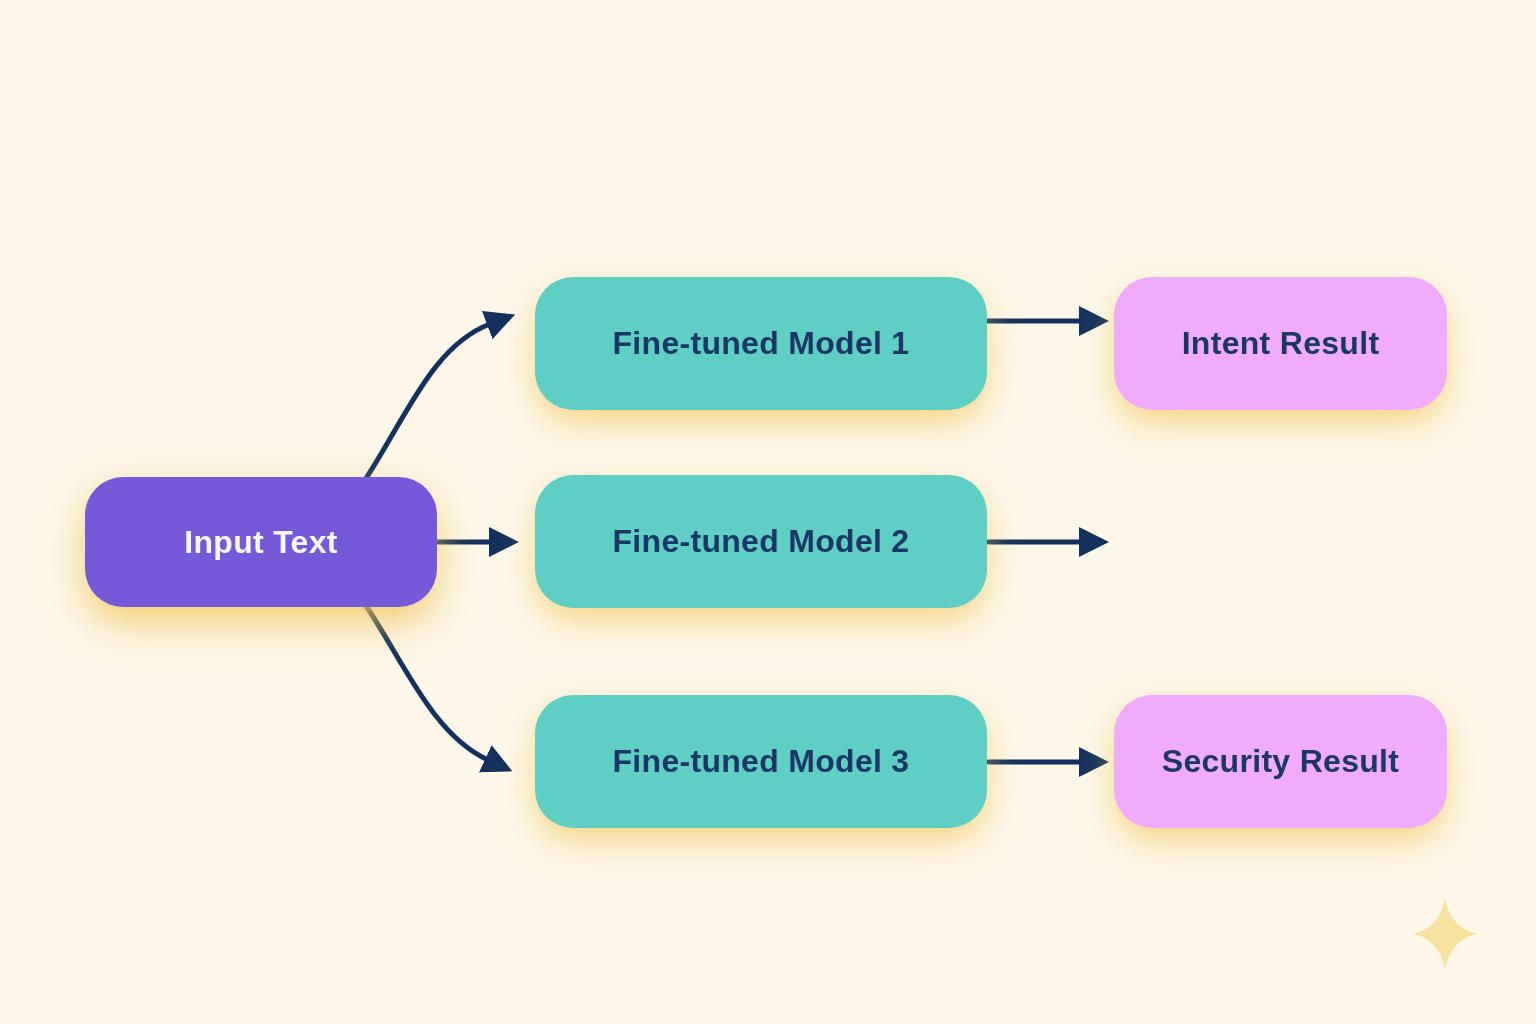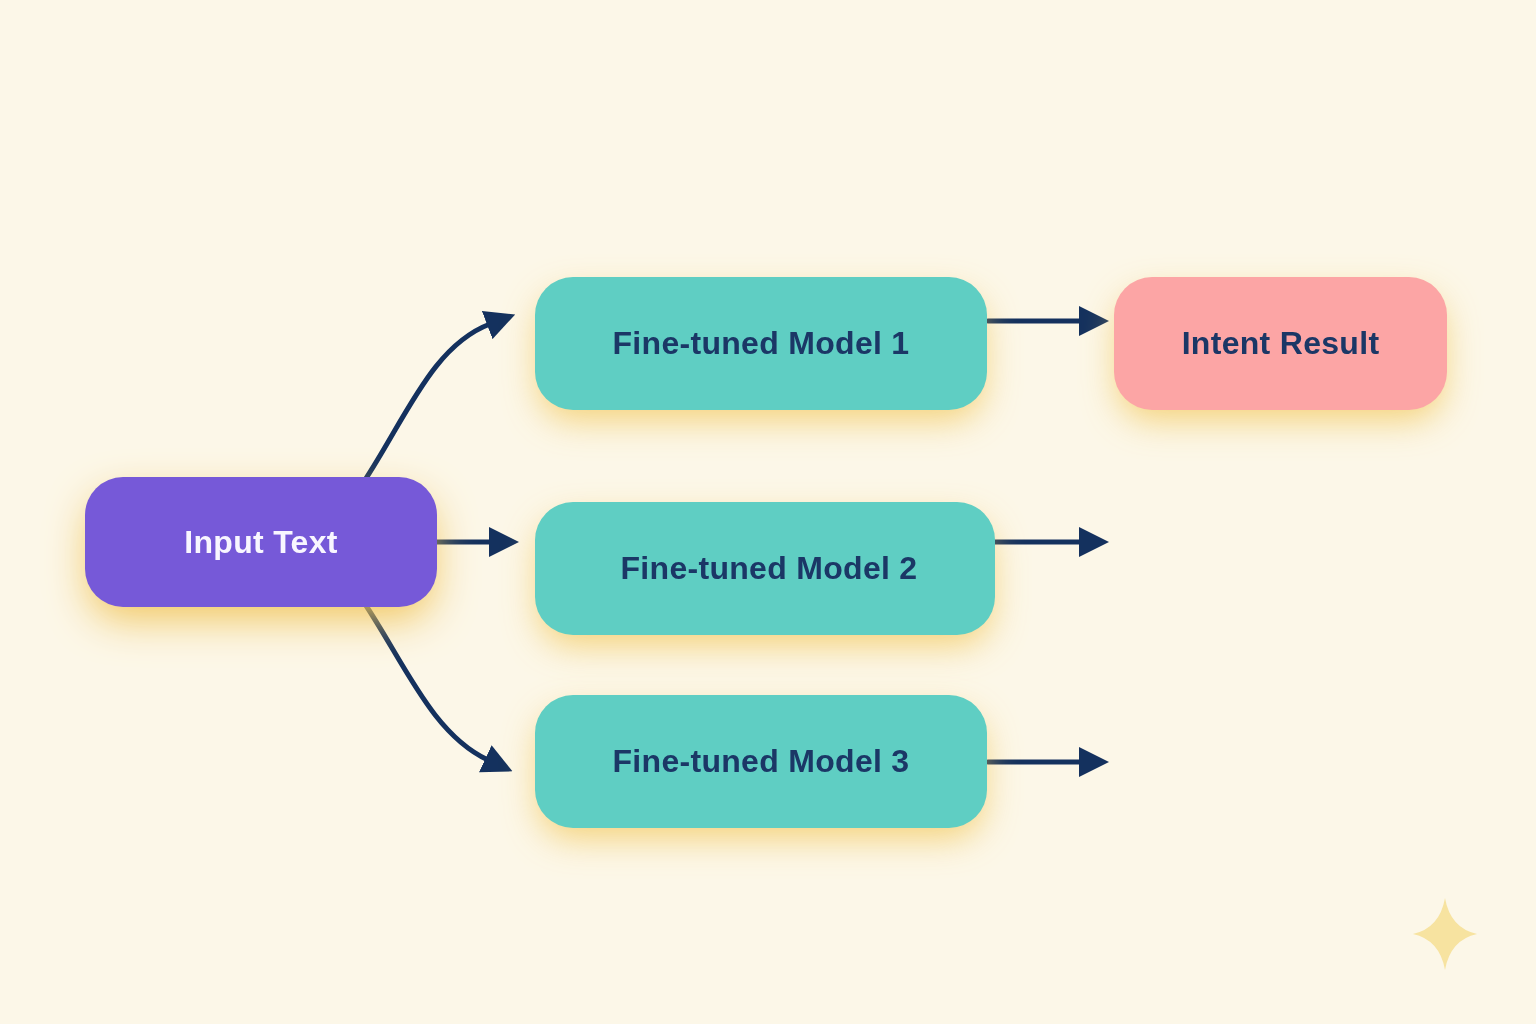--- a/index.html
+++ b/index.html
@@ -48,25 +48,25 @@
     left: 535px;
     width: 452px;
     height: 133px;
     background: #5fcec3;
     color: #1b3766;
   }
   .node-result {
     left: 1114px;
     width: 333px;
     height: 133px;
-    background: #fca5a5;
+    background: #f0abfc;
     color: #1b3766;
   }
   .row-0 { top: 250px; margin-top: 27px; }
-  .row-1 { top: 502px; padding-left: 8px; }
+  .row-1 { top: 475px; }
   .row-2 { top: 695px; }
   .sparkle {
     position: absolute;
     left: 1410px;
     top: 895px;
     width: 70px;
     height: 78px;
   }
 </style>
 </head>
@@ -100,18 +100,21 @@
   <div class="node node-model row-1">
     <span>Fine-tuned Model 2</span>
   </div>
   <div class="node node-model row-2">
     <span>Fine-tuned Model 3</span>
   </div>
 
   <div class="node node-result row-0">
     <span>Intent Result</span>
   </div>
+  <div class="node node-result row-2">
+    <span>Security Result</span>
+  </div>
 
   <svg class="sparkle" viewBox="-36 -40 72 80" xmlns="http://www.w3.org/2000/svg" aria-hidden="true">
     <path d="M 0 -37 Q 5.5 -6 33 0 Q 5.5 6 0 37 Q -5.5 6 -33 0 Q -5.5 -6 0 -37 Z" fill="#f7e3a0"></path>
   </svg>
 
 </div>
 
 </body></html>

